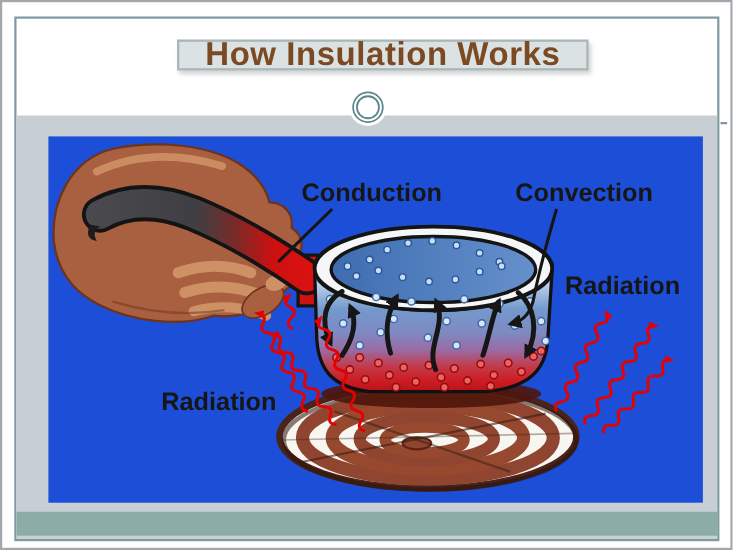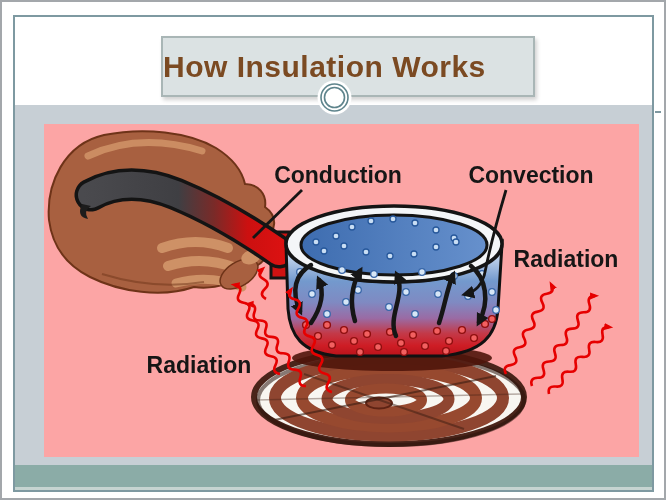--- a/index.html
+++ b/index.html
@@ -6,45 +6,45 @@
   .page{
     position:relative;width:666px;height:500px;box-sizing:border-box;
     background:#ffffff;border:2px solid #A3A7AB;overflow:hidden;
     font-family:"Liberation Sans", sans-serif;
   }
   .slide{
     position:absolute;left:11px;top:13px;width:641px;height:477px;
     box-sizing:border-box;border:2px solid #7E99A1;background:#ffffff;
   }
   .title-box{
-    position:absolute;left:146px;top:19px;width:374px;height:61px;
+    position:absolute;left:146px;top:19px;width:374px;height:28px;
     box-sizing:border-box;background:#DBE2E3;border:2px solid #A9B6B6;
     box-shadow:2px 3px 4px rgba(0,0,0,.18);
-    display:flex;align-items:center;
+    display:flex;align-items:center;justify-content:center;
   }
   .title-box span{
     color:#7B4A22;font-size:30px;font-weight:bold;letter-spacing:.5px;white-space:nowrap;
   }
   .divider{
     position:absolute;left:16px;top:94px;width:630px;height:0;
     border-top:2px dashed #7E98A0;
   }
   .band{
     position:absolute;left:13px;top:103px;width:637px;height:360px;
     background:#C7CFD5;
   }
   .footer-bar{
     position:absolute;left:13px;top:463px;width:637px;height:25px;
     box-sizing:border-box;background:#8BACA7;border-bottom:3px solid #C6D4D1;
   }
   .ornament{
     position:absolute;left:314px;top:77px;width:37px;height:37px;
   }
   .panel{
-    position:absolute;left:42px;top:122px;width:595px;height:333px;background:#fca5a5;
+    position:absolute;left:42px;top:122px;width:595px;height:333px;background:#1d4ed8;
   }
   svg text.lbl{
     font-family:"Liberation Sans", sans-serif;font-weight:bold;font-size:23px;fill:#161616;
   }
 </style>
 </head>
 <body>
 
 <div class="page">
   <div class="slide">

